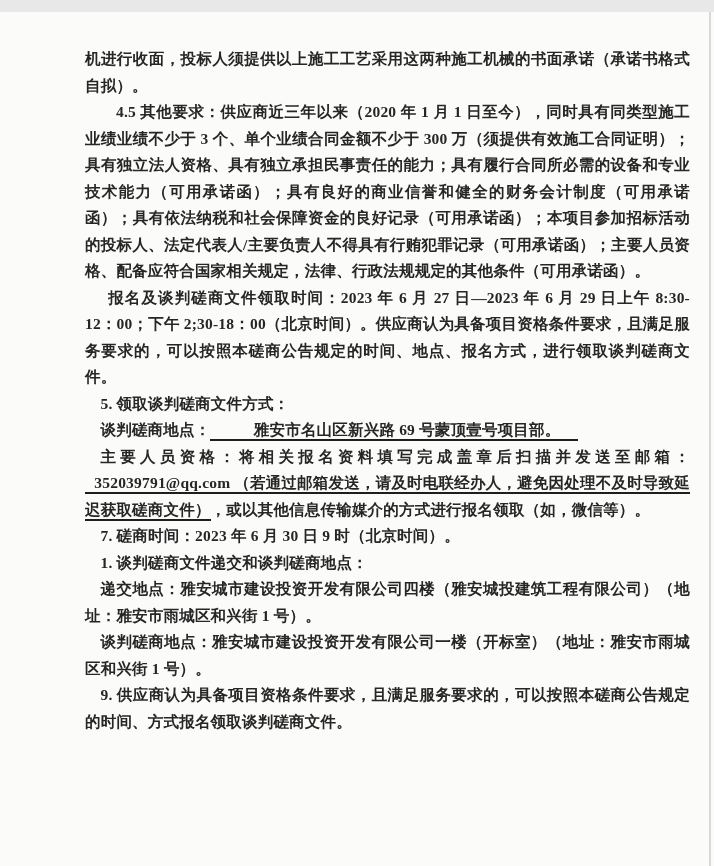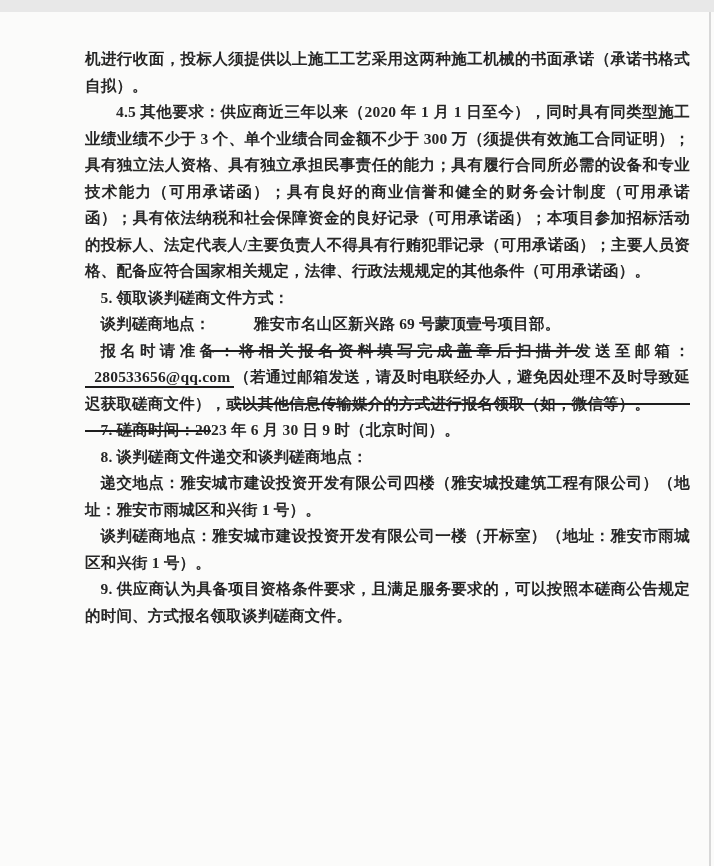--- a/index.html
+++ b/index.html
@@ -28,21 +28,21 @@
   .ind2  { text-indent: 2em; }
   .mt-p2  { margin-top: 16px; }
   .mt-p3  { margin-top: 11px; }
   .mt-p4  { margin-top: 5px; }
   .mt-p5  { margin-top: 1px; }
   .mt-sm  { margin-top: 3px; }
   .mt-xs  { margin-top: 2px; }
   .mt-p12 { margin-top: 9px; }
   .u {
     border-bottom: 2px solid #1e1e1e;
-    padding-bottom: 18px;
+    padding-bottom: 1px;
   }
   .u-lead  { padding-left: 2.8em; }
   .u-tail  { padding-right: 1.1em; }
   .u-email { padding: 0 0.25em 1px 0.6em; }
   .edge-line {
     position: absolute;
     top: 0;
     bottom: 0;
     right: 3px;
     width: 2px;
@@ -51,35 +51,36 @@
 </style>
 </head>
 <body>
 
 <div class="page">
 
   <p>机进行收面，投标人须提供以上施工工艺采用这两种施工机械的书面承诺（承诺书格式自拟）。</p>
 
   <p class="ind2 mt-p2">4.5 其他要求：供应商近三年以来（2020 年 1 月 1 日至今），同时具有同类型施工业绩业绩不少于 3 个、单个业绩合同金额不少于 300 万（须提供有效施工合同证明）；具有独立法人资格、具有独立承担民事责任的能力；具有履行合同所必需的设备和专业技术能力（可用承诺函）；具有良好的商业信誉和健全的财务会计制度（可用承诺函）；具有依法纳税和社会保障资金的良好记录（可用承诺函）；本项目参加招标活动的投标人、法定代表人/主要负责人不得具有行贿犯罪记录（可用承诺函）；主要人员资格、配备应符合国家相关规定，法律、行政法规规定的其他条件（可用承诺函）。</p>
 
+  <p class="ind15 mt-p3">报名及谈判磋商文件领取时间：2023 年 6 月 27 日—2023 年 6 月 29 日上午 8:30-12：00；下午 2;30-18：00（北京时间）。供应商认为具备项目资格条件要求，且满足服务要求的，可以按照本磋商公告规定的时间、地点、报名方式，进行领取谈判磋商文件。</p>
 
   <p class="ind1 mt-p4">5. 领取谈判磋商文件方式：</p>
 
   <p class="ind1 mt-p5">
     <span>谈判磋商地点：</span><span class="u u-lead">雅安市名山区新兴路 69 号蒙顶壹号项目部</span><span class="u u-tail">。</span>
   </p>
 
   <p class="ind1 mt-sm">
-    <span>报名时请准备：</span><span>将相关报名资料填写完成盖章后扫描并发送至邮箱：</span><span class="u u-email">280533656@qq.com</span><span class="u">（若通过邮箱发送，请及时电联经办人，避免因处理不及时导致延迟获取磋商文件）</span><span>，或以其他信息传输媒介的方式进行报名领取（如，微信等）。</span>
+    <span>主要人员资格：</span><span>将相关报名资料填写完成盖章后扫描并发送至邮箱：</span><span class="u u-email">352039791@qq.com</span><span class="u">（若通过邮箱发送，请及时电联经办人，避免因处理不及时导致延迟获取磋商文件）</span><span>，或以其他信息传输媒介的方式进行报名领取（如，微信等）。</span>
   </p>
 
 
   <p class="ind1 mt-sm">7. 磋商时间：2023 年 6 月 30 日 9 时（北京时间）。</p>
 
-  <p class="ind1 mt-xs">8. 谈判磋商文件递交和谈判磋商地点：</p>
+  <p class="ind1 mt-xs">1. 谈判磋商文件递交和谈判磋商地点：</p>
 
   <p class="ind1 mt-xs">递交地点：雅安城市建设投资开发有限公司四楼（雅安城投建筑工程有限公司）（地址：雅安市雨城区和兴街 1 号）。</p>
 
   <p class="ind1">谈判磋商地点：雅安城市建设投资开发有限公司一楼（开标室）（地址：雅安市雨城区和兴街 1 号）。</p>
 
   <p class="ind1 mt-p12">9. 供应商认为具备项目资格条件要求，且满足服务要求的，可以按照本磋商公告规定的时间、方式报名领取谈判磋商文件。</p>
 
 
   <div class="edge-line"></div>
 </div>

